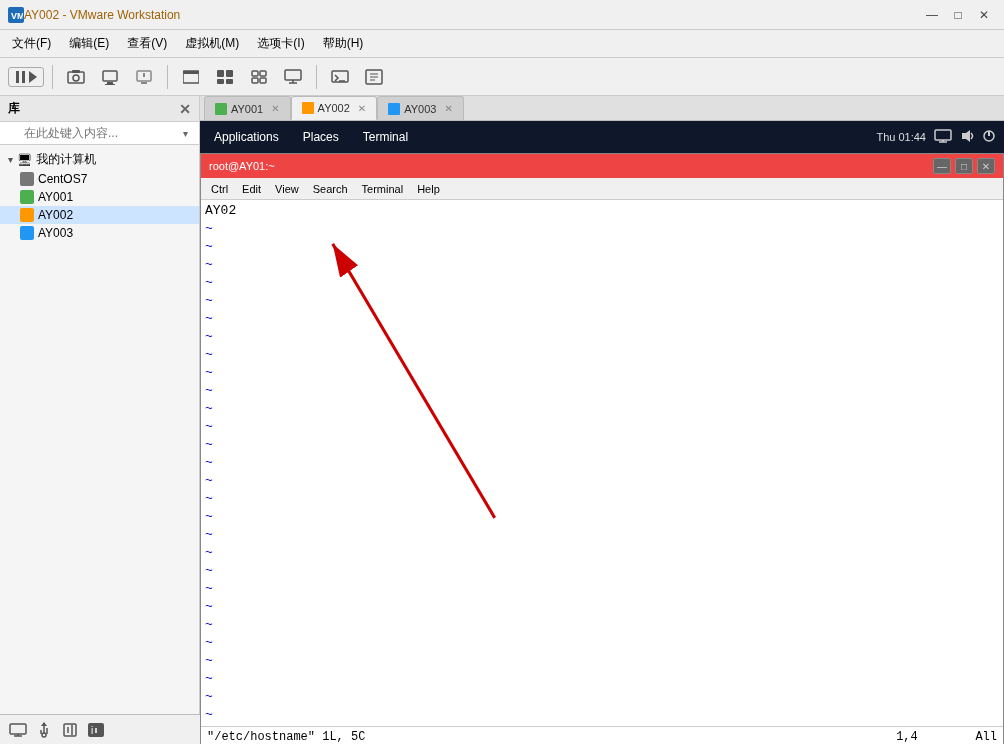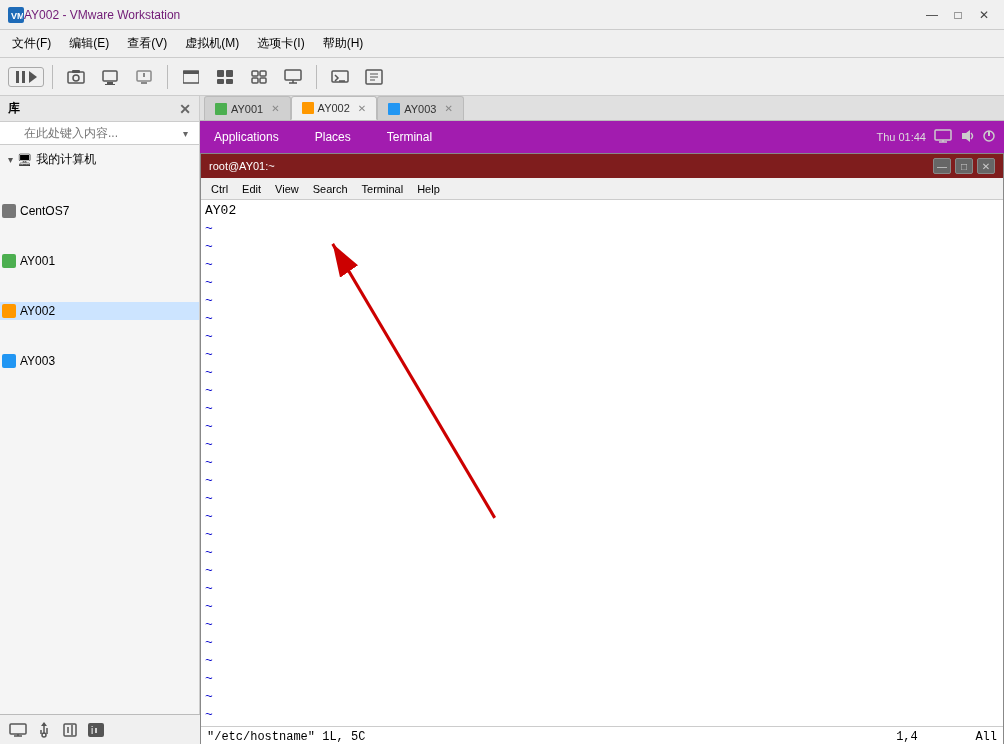--- a/index.html
+++ b/index.html
@@ -33,21 +33,21 @@
       background: #1e6bb8;
       border-radius: 2px;
       display: flex;
       align-items: center;
       justify-content: center;
       font-size: 10px;
       color: white;
     }
     .title-bar-text {
       font-size: 12px;
-      color: #701a75;
+      color: #a16207;
     }
     .title-bar-controls {
       display: flex;
       gap: 2px;
     }
     .title-btn {
       width: 24px;
       height: 20px;
       display: flex;
       align-items: center;
@@ -173,21 +173,21 @@
     }
     .tree-item {
       padding: 2px 8px;
       cursor: pointer;
       display: flex;
       align-items: center;
       gap: 4px;
       font-size: 12px;
     }
     .tree-item.selected { background: #cce4ff; }
-    .tree-item-indent { padding-left: 2px; margin-top: 32px; }
+    .tree-item-indent { padding-left: 20px; }
     .tree-toggle { font-size: 10px; color: #555; }
     .vm-icon {
       width: 14px;
       height: 14px;
       background: #2196F3;
       border-radius: 2px;
       display: inline-flex;
       align-items: center;
       justify-content: center;
       font-size: 8px;
@@ -253,26 +253,26 @@
     
     .vm-guest {
       flex: 1;
       background: #f0f0f0;
       display: flex;
       flex-direction: column;
     }
 
     
     .guest-top-bar {
-      background: #a21caf;
+      background: #0f172a;
       height: 26px;
       display: flex;
       align-items: center;
       padding: 16px 8px;
-      gap: 24px;
+      gap: 12px;
       color: #ffffff;
     }
     .guest-menu-item {
       font-size: 12px;
       cursor: pointer;
       padding: 2px 6px;
       border-radius: 3px;
     }
     .guest-top-right {
       margin-left: auto;
@@ -287,21 +287,21 @@
     
     .terminal-window {
       margin: 0;
       background: #ffffff;
       border: 1px solid #888;
       display: flex;
       flex-direction: column;
       flex: 1;
     }
     .terminal-title-bar {
-      background: #7f1d1d;
+      background: #ef4444;
       height: 24px;
       display: flex;
       align-items: center;
       padding: 0 8px;
       color: white;
       font-size: 11px;
       justify-content: space-between;
     }
     .terminal-title-controls {
       display: flex;

